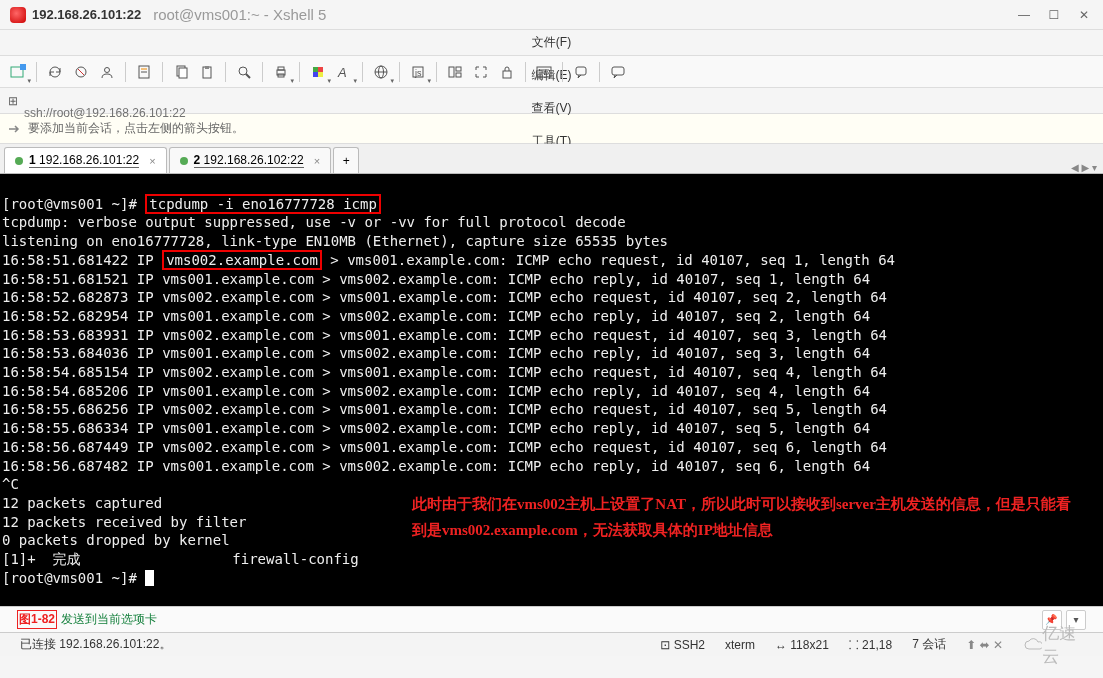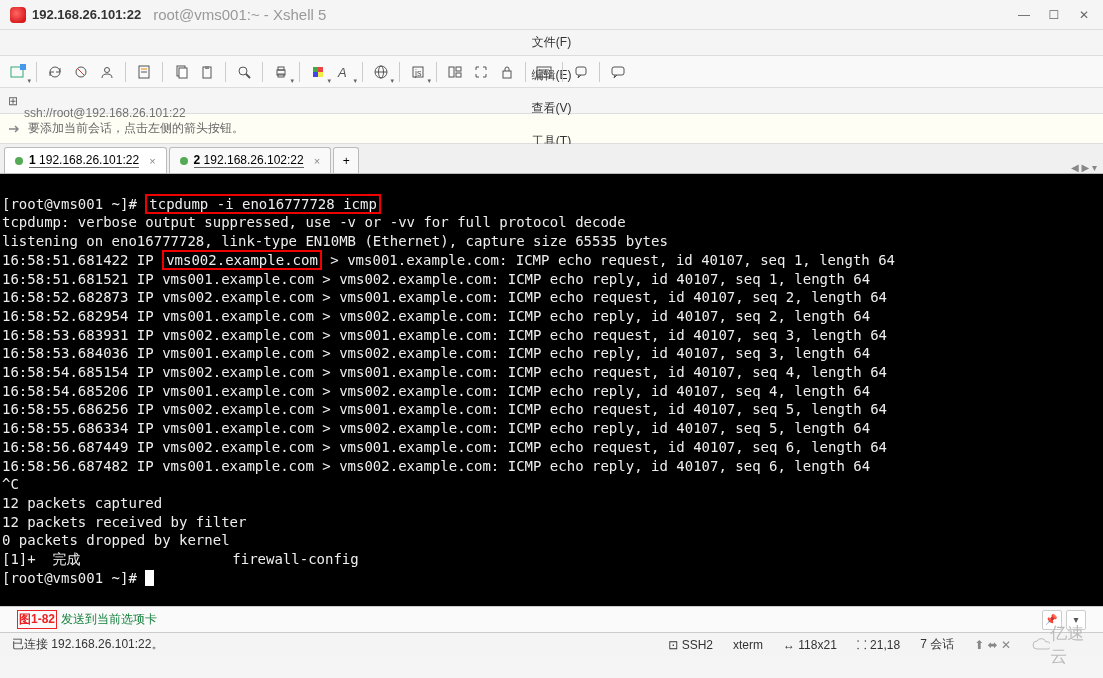--- a/index.html
+++ b/index.html
@@ -32,21 +32,21 @@
 .terminal { background:#000; color:#eee; font-family:Consolas,monospace; font-size:14px; line-height:18.7px; padding:2px 2px; height:432px; overflow:hidden; position:relative; white-space:pre; }
 .terminal .redbox { border:2px solid #e00; padding:0 2px; }
 .terminal .cursor { display:inline-block; width:9px; height:16px; background:#fff; vertical-align:text-bottom; }
 .terminal .redtext { color:#e22; font-weight:bold; font-size:15px; font-family:"Microsoft YaHei"; white-space:normal; }
 .terminal .annot { position:absolute; left:412px; top:317px; width:660px; line-height:26px; }
 .inputbar { height:26px; display:flex; align-items:center; padding:0 17px; border-top:1px solid #ccc; background:#fafafa; }
 .inputbar .fig { color:#e22; font-weight:bold; margin-right:4px; border:1px solid #e22; padding:0 1px; }
 .inputbar .hint { color:#15803d; }
 .inputbar .btns { margin-left:auto; display:flex; gap:4px; }
 .inputbar .btns div { width:20px; height:20px; border:1px solid #ccc; background:#fff; border-radius:2px; display:flex; align-items:center; justify-content:center; font-size:10px; color:#555; }
-.status { height:24px; display:flex; align-items:center; padding:0 12px; border-top:1px solid #ccc; background:#f4f4f4; font-size:12px; color:#333; }
+.status { height:24px; display:flex; align-items:center; padding:0 20px; border-top:1px solid #ccc; background:#f4f4f4; font-size:12px; color:#333; }
 .status .left { flex:0 0 auto; }
 .status .rgroup { margin-left:auto; display:flex; gap:20px; align-items:center; }
 .status .cloudlogo { width:60px; height:20px; display:flex; align-items:center; color:#bbb; font-size:17px; }
 svg { display:block; }
 </style>
 </head>
 <body>
 
 <div class="titlebar">
   <div class="app-icon"></div>
@@ -253,20 +253,21 @@
 <span>16:58:55.686256 IP vms002.example.com &gt; vms001.example.com: ICMP echo request, id 40107, seq 5, length 64</span>
 <span>16:58:55.686334 IP vms001.example.com &gt; vms002.example.com: ICMP echo reply, id 40107, seq 5, length 64</span>
 <span>16:58:56.687449 IP vms002.example.com &gt; vms001.example.com: ICMP echo request, id 40107, seq 6, length 64</span>
 <span>16:58:56.687482 IP vms001.example.com &gt; vms002.example.com: ICMP echo reply, id 40107, seq 6, length 64</span>
 <span>^C</span>
 <span>12 packets captured</span>
 <span>12 packets received by filter</span>
 <span>0 packets dropped by kernel</span>
 <span>[1]+  完成                  firewall-config</span>
 <span>[root@vms001 ~]# </span><span class="cursor"></span>
+<div class="annot redtext">此时由于我们在vms002主机上设置了NAT，所以此时可以接收到server主机发送的信息，但是只能看到是vms002.example.com，无法获取具体的IP地址信息</div>
 </div>
 
 <div class="inputbar">
   <span class="fig">图1-82</span>
   <span class="hint">发送到当前选项卡</span>
   <div class="btns">
     <div>📌</div>
     <div>▾</div>
   </div>
 </div>

